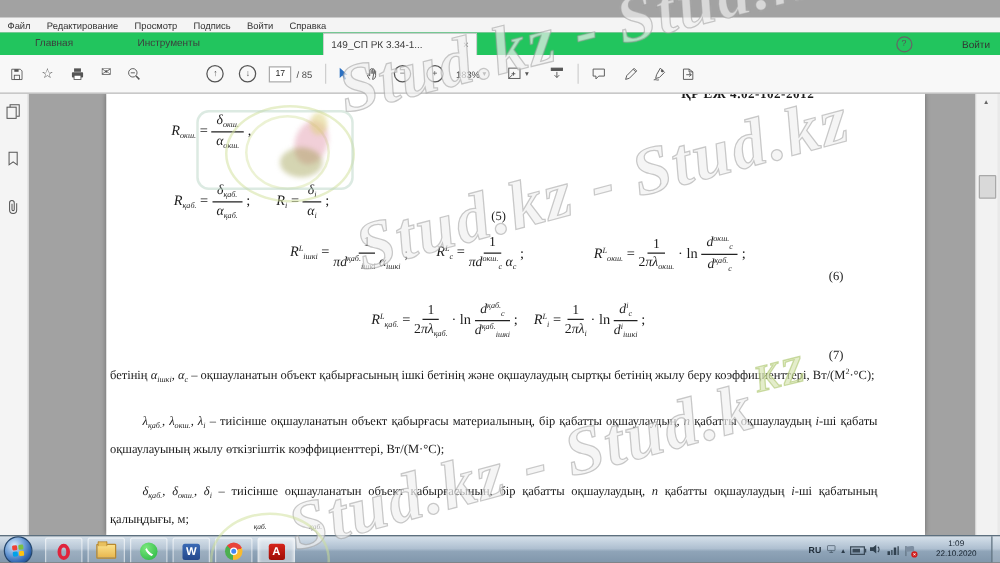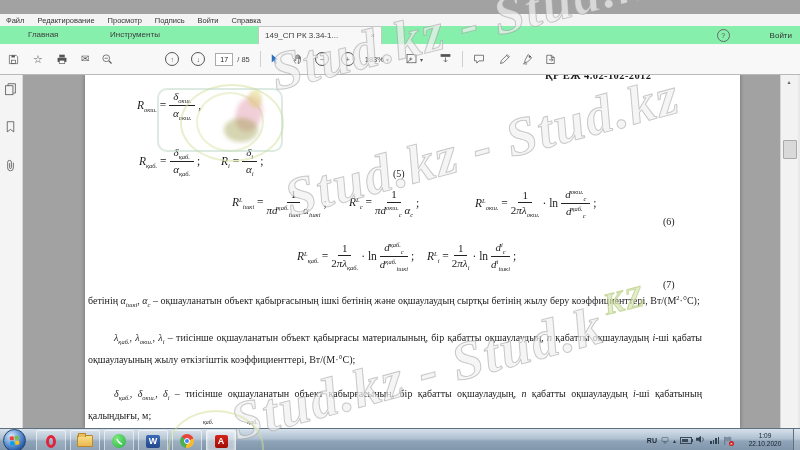--- a/index.html
+++ b/index.html
@@ -13,21 +13,21 @@
   #titletext{position:absolute;left:16px;top:1px;font-size:8px;font-weight:bold;color:#2b2b2b;white-space:nowrap;}
   .winbtns{position:absolute;right:3px;top:1px;display:flex;gap:1px;}
   .wbtn{width:15px;height:10px;border:1px solid #8f8f8f;border-radius:2px;
     background:linear-gradient(#fdfdfd,#cfcfcf);display:flex;align-items:center;justify-content:center;
     font-size:7px;line-height:1;color:#333;}
   .wbtn.close{background:linear-gradient(#ec9181,#c23b28);border-color:#7c2115;color:#fff;font-weight:bold;}
   .wbtn .rrect{width:5px;height:4px;border:1px solid #444;background:transparent;display:block;}
   .wbtn .mline{width:6px;height:2px;background:#444;display:block;margin-top:4px;}
   #menubar{position:absolute;left:0;top:14px;width:800px;height:12px;background:#f4f4f4;z-index:10;
     display:flex;align-items:center;gap:13px;padding-left:6px;font-size:7.5px;color:#333;}
-  #tabbar{position:absolute;left:0;top:26px;width:800px;height:18px;background:#86efac;
+  #tabbar{position:absolute;left:0;top:26px;width:800px;height:18px;background:#22c55e;
     border-bottom:1px solid #cccccc;z-index:10;font-size:8px;color:#3d3d3d;}
   .tab{position:absolute;top:4px;cursor:default;}
   #tab-home{left:28px;}
   #tab-tools{left:110px;}
   #tab-doc{left:258px;top:0;width:110px;height:17px;background:#f8f8f8;border:1px solid #c6c6c6;border-bottom:none;
     border-radius:2px 2px 0 0;display:flex;align-items:center;justify-content:space-between;padding:0 6px;}
   #tab-doc .x{color:#777;font-size:8px;}
   #signin-area{position:absolute;right:8px;top:3px;display:flex;align-items:center;gap:16px;}
   #help-circle{width:11px;height:11px;border:1px solid #666;border-radius:50%;font-size:7px;color:#555;
     display:flex;align-items:center;justify-content:center;}

